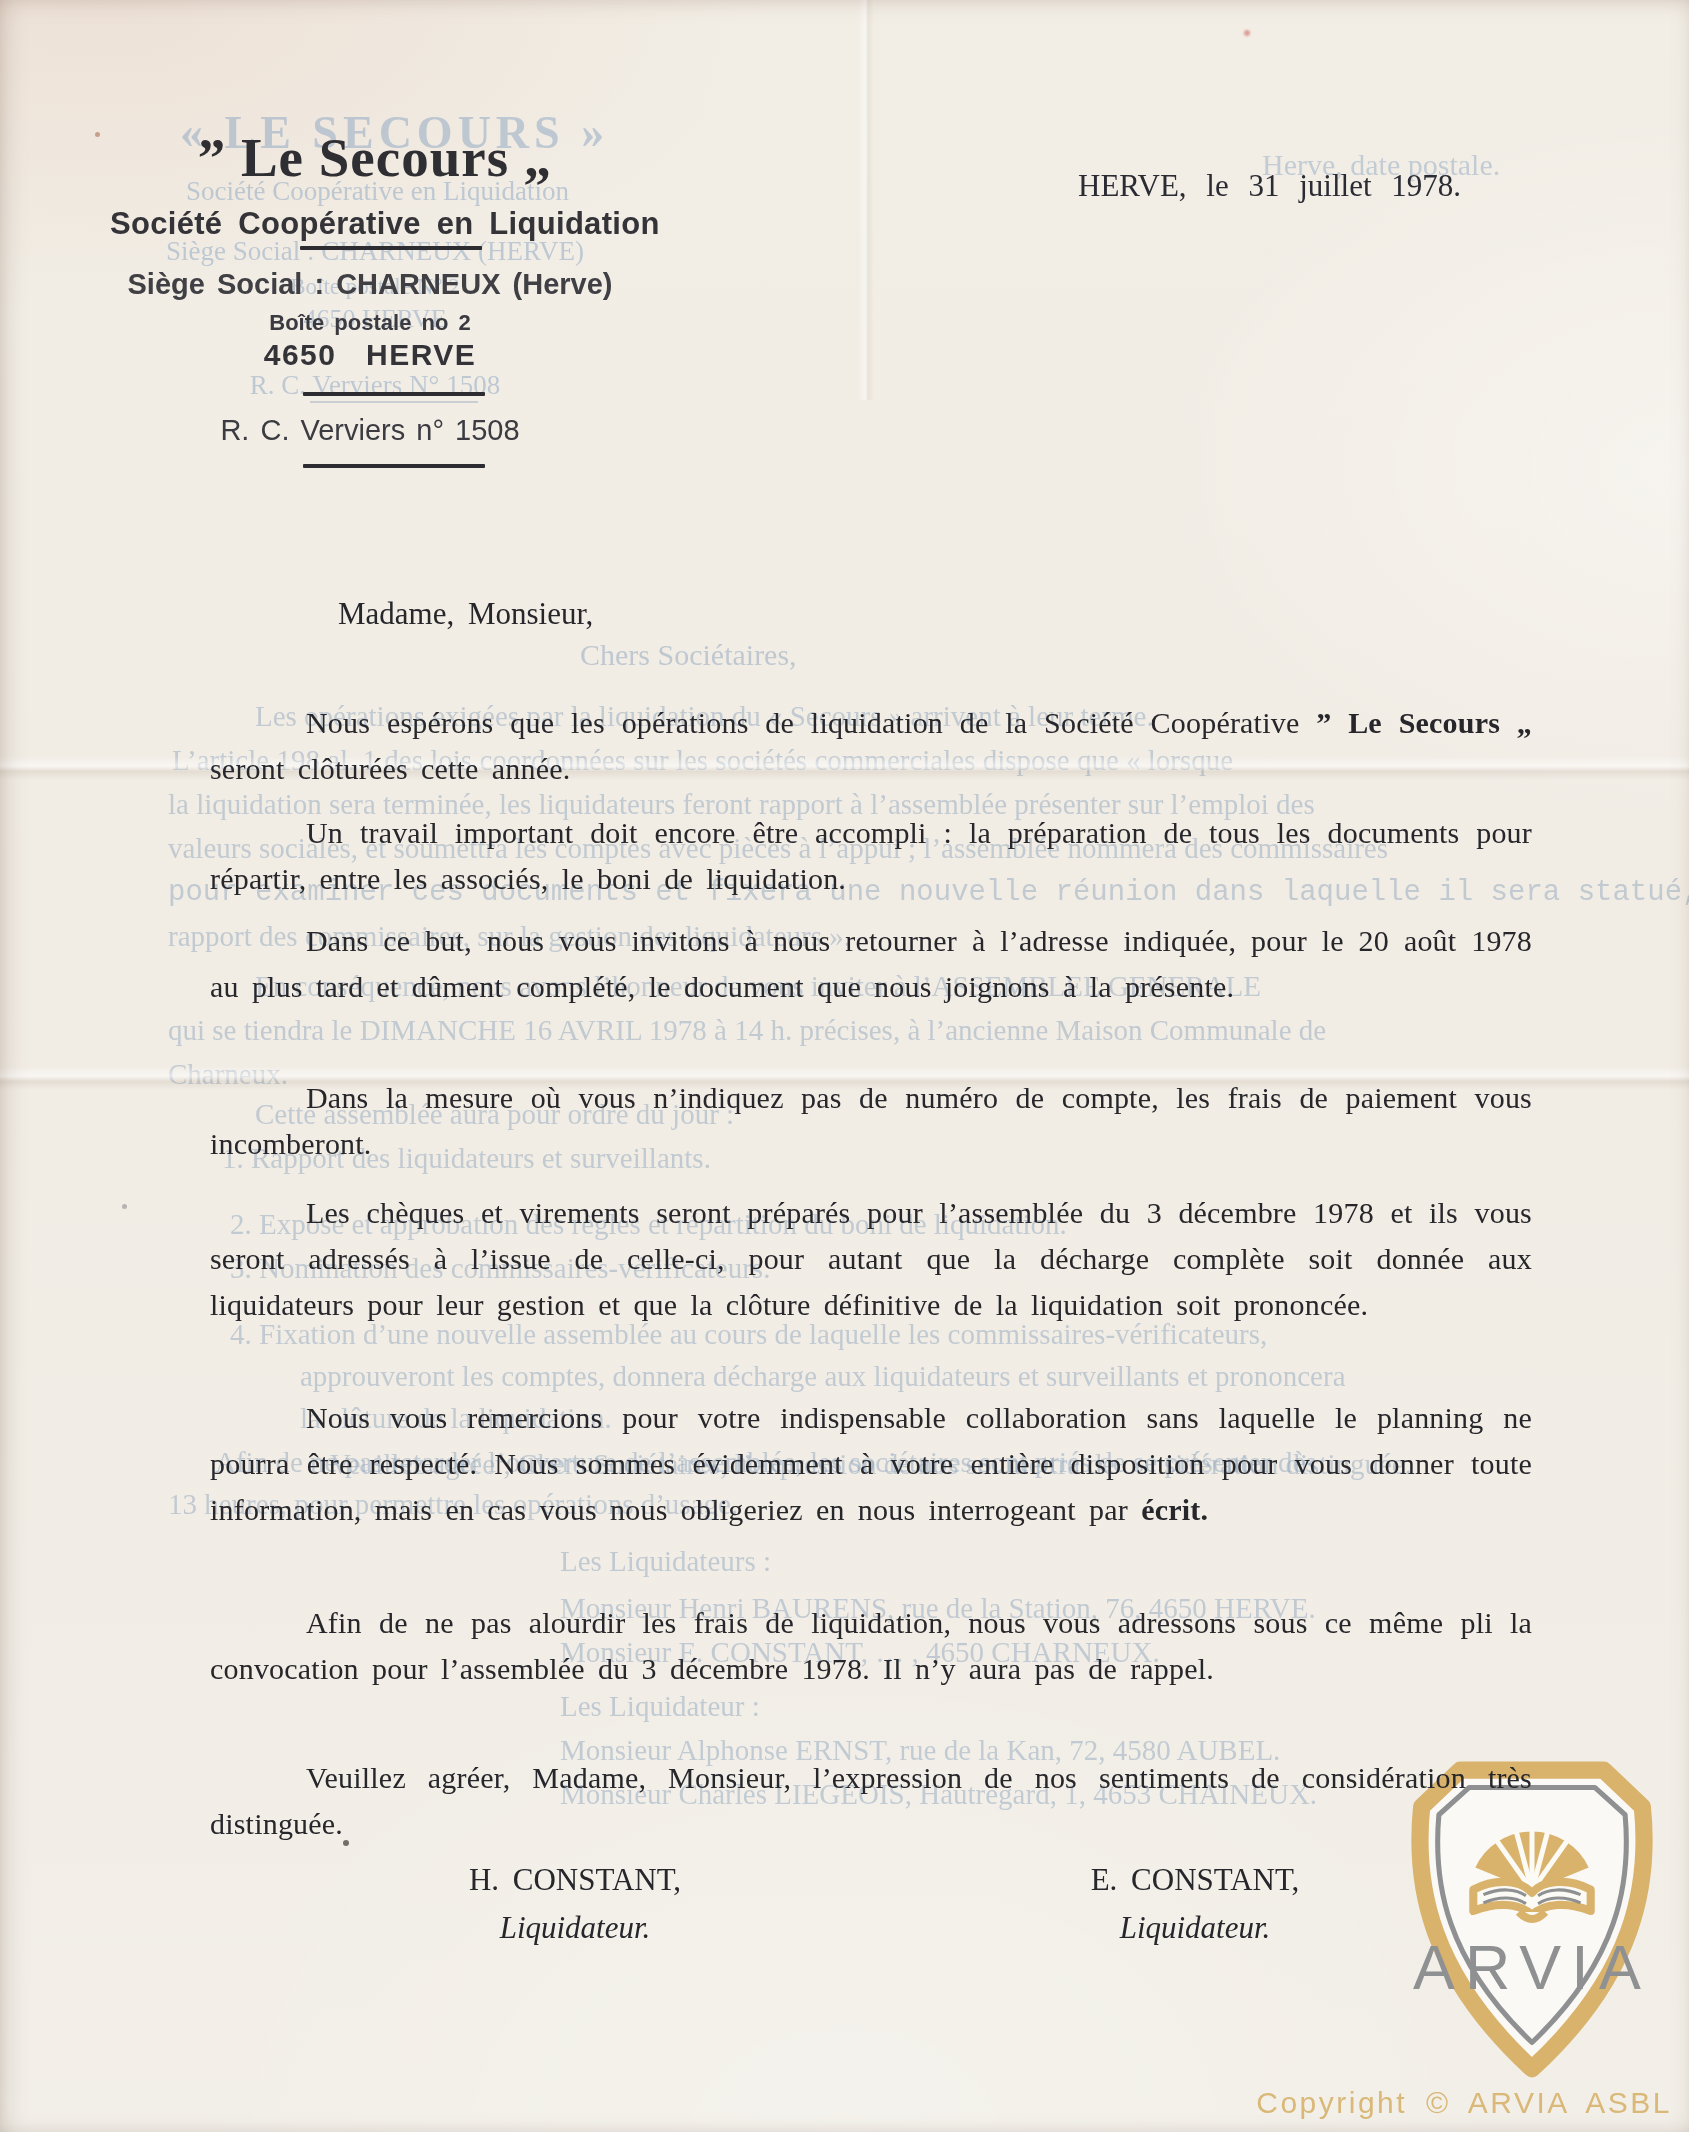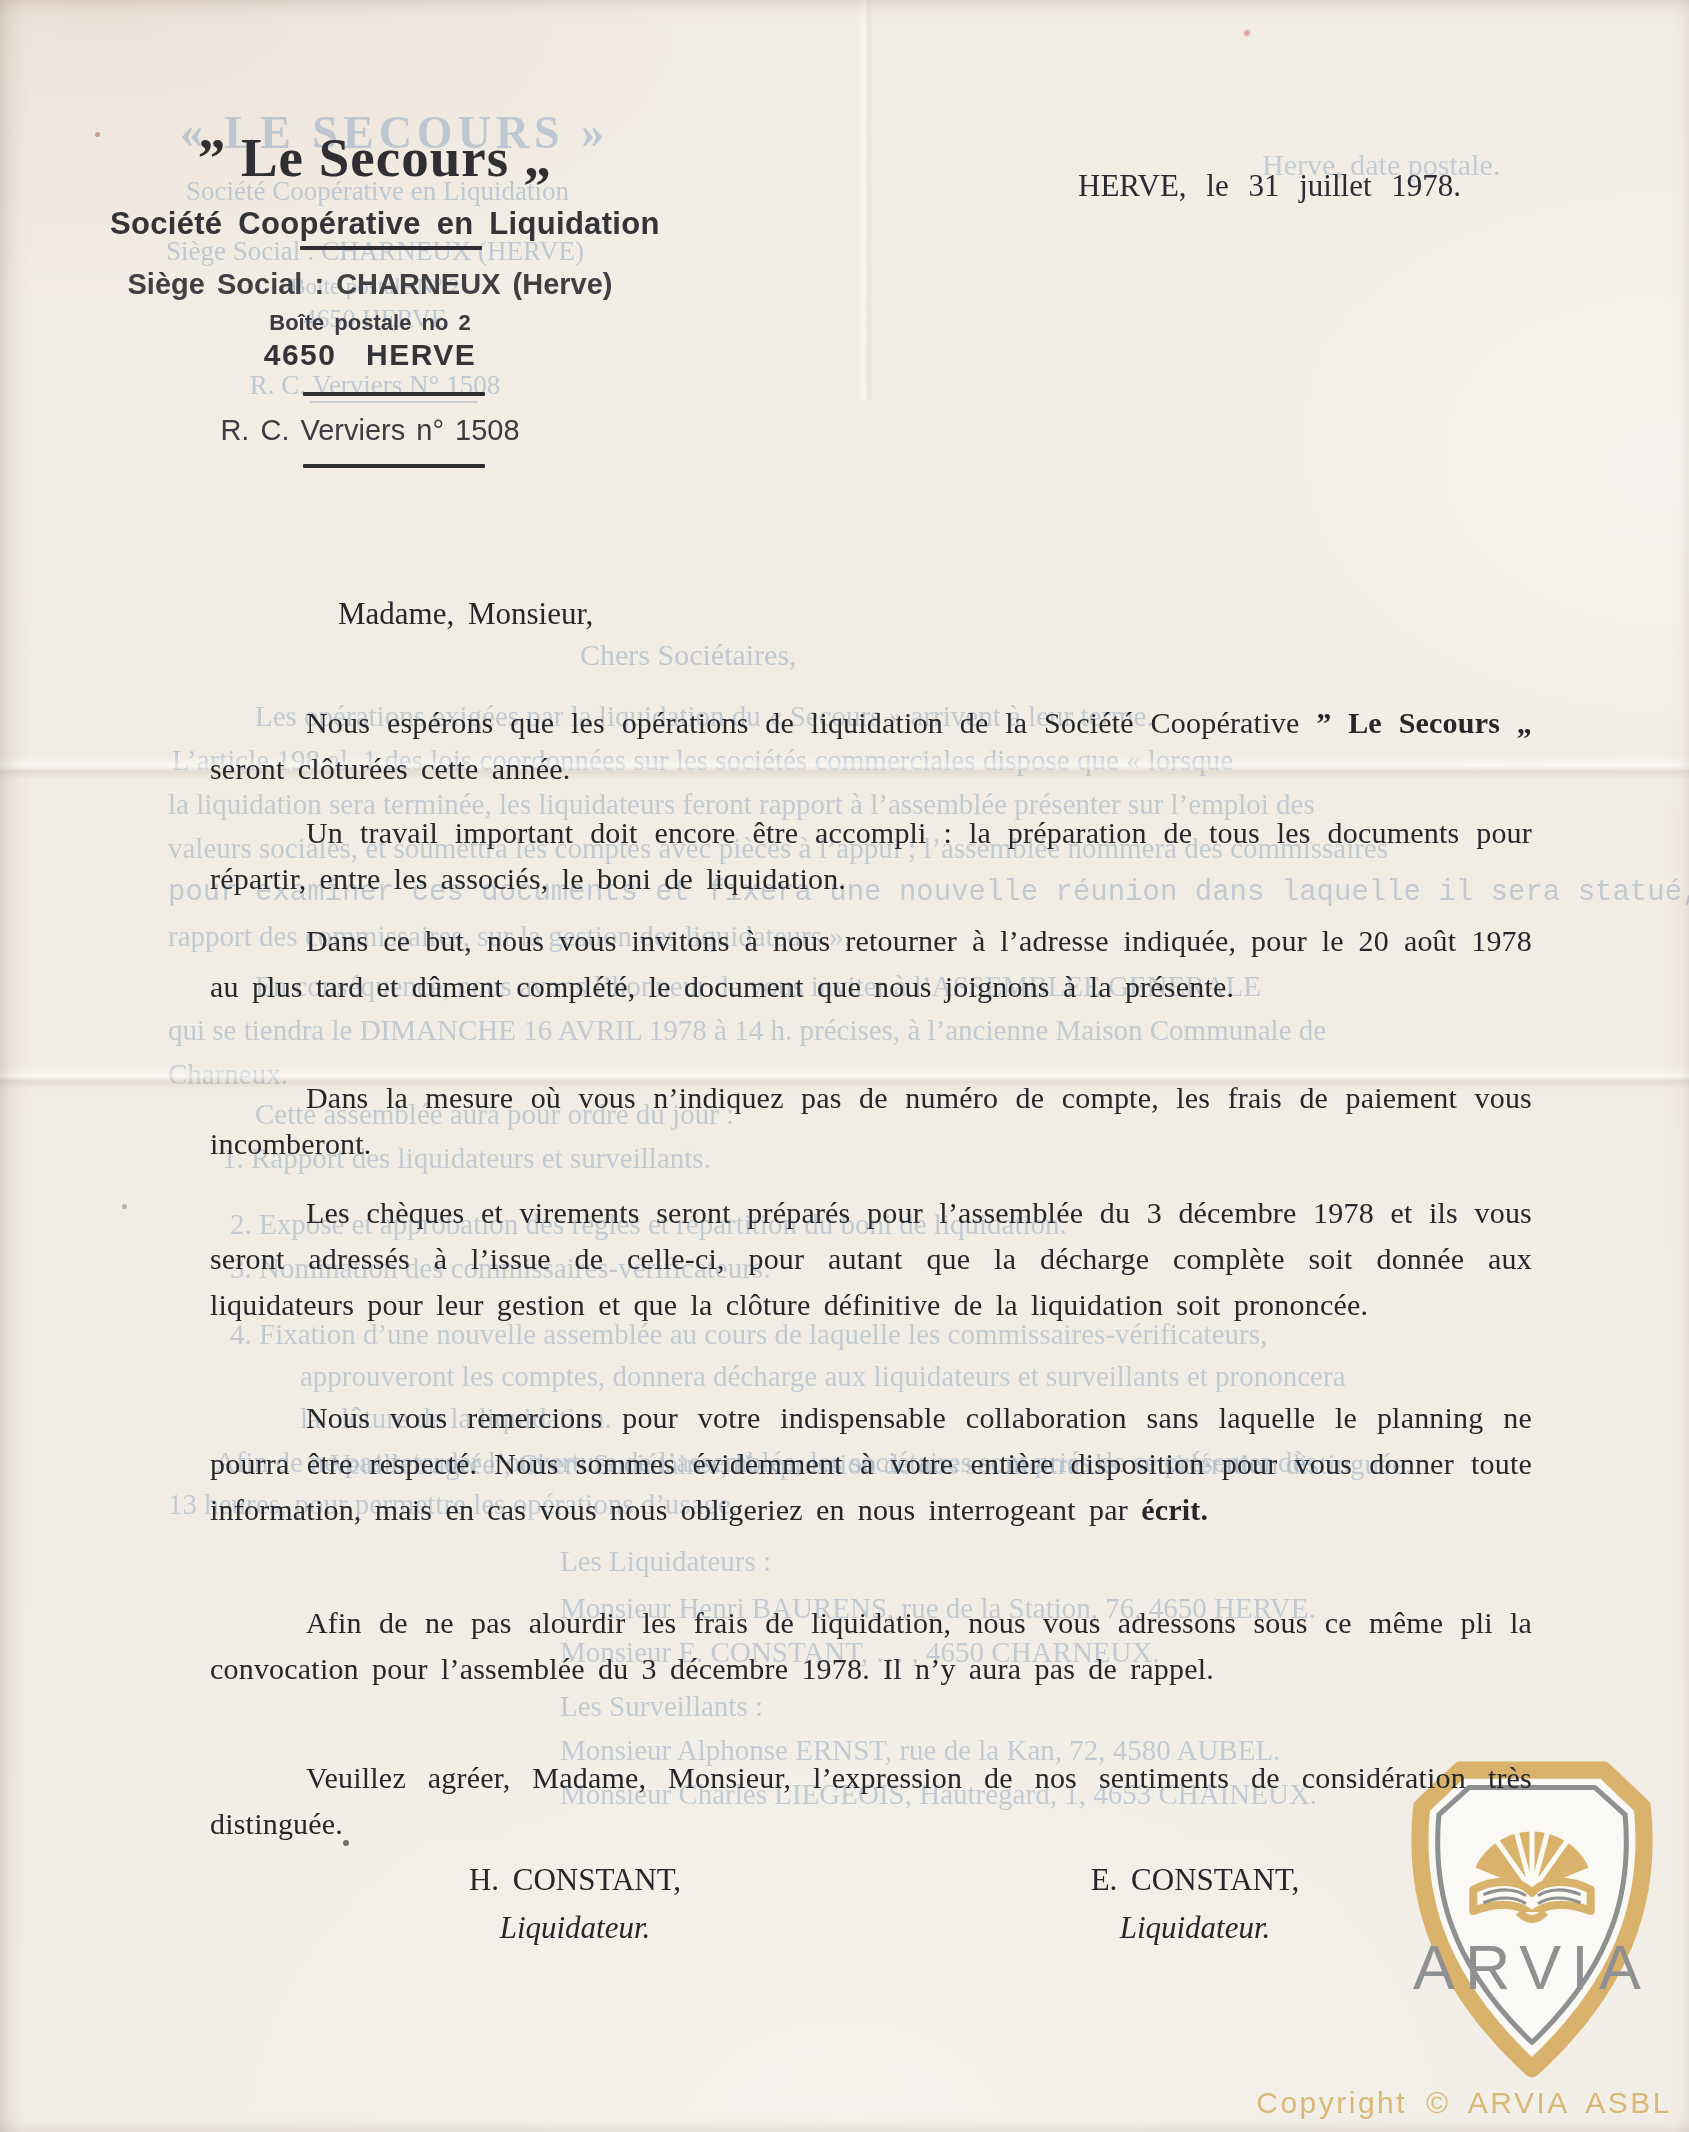--- a/index.html
+++ b/index.html
@@ -116,21 +116,21 @@
       <div class="ghost-line" style="left: 230px; top: 1252px;">3. Nomination des commissaires-vérificateurs.</div>
       <div class="ghost-line" style="left: 230px; top: 1318px;">4. Fixation d’une nouvelle assemblée au cours de laquelle les commissaires-vérificateurs,</div>
       <div class="ghost-line" style="left: 300px; top: 1360px;">approuveront les comptes, donnera décharge aux liquidateurs et surveillants et prononcera</div>
       <div class="ghost-line" style="left: 300px; top: 1402px;">la clôture de la liquidation.</div>
       <div class="ghost-line" style="left: 215px; top: 1446px;">Afin de ne pas retarder l’ouverture de l’assemblée, les sociétaires sont priés de se présenter dès</div>
       <div class="ghost-line" style="left: 168px; top: 1488px;">13 heures, pour permettre les opérations d’usage.</div>
       <div class="ghost-line" style="left: 330px; top: 1448px;">Veuillez agréer, Chers Sociétaires, l’expression de nos soumettra de considération distinguée.</div>
       <div class="ghost-line" style="left: 560px; top: 1545px;">Les Liquidateurs :</div>
       <div class="ghost-line" style="left: 560px; top: 1592px;">Monsieur Henri BAURENS, rue de la Station, 76, 4650 HERVE.</div>
       <div class="ghost-line" style="left: 560px; top: 1636px;">Monsieur E. CONSTANT, … , 4650 CHARNEUX.</div>
-      <div class="ghost-line" style="left: 560px; top: 1690px;">Les Surveillants :</div>
+      <div class="ghost-line" style="left: 560px; top: 1690px;">Les Liquidateur :</div>
       <div class="ghost-line" style="left: 560px; top: 1734px;">Monsieur Alphonse ERNST, rue de la Kan, 72, 4580 AUBEL.</div>
       <div class="ghost-line" style="left: 560px; top: 1778px;">Monsieur Charles LIEGEOIS, Hautregard, 1, 4653 CHAINEUX.</div>
     </div>
 
   <div class="lh lh-name">” Le Secours „</div>
   <div class="lh lh-sub">Société Coopérative en Liquidation</div>
   <div class="rule" style="left:300px;top:246px;width:182px"></div>
   <div class="lh lh-siege">Siège Social : CHARNEUX (Herve)</div>
   <div class="lh lh-boite">Boîte postale no 2</div>
   <div class="lh lh-ville">4650   HERVE</div>

